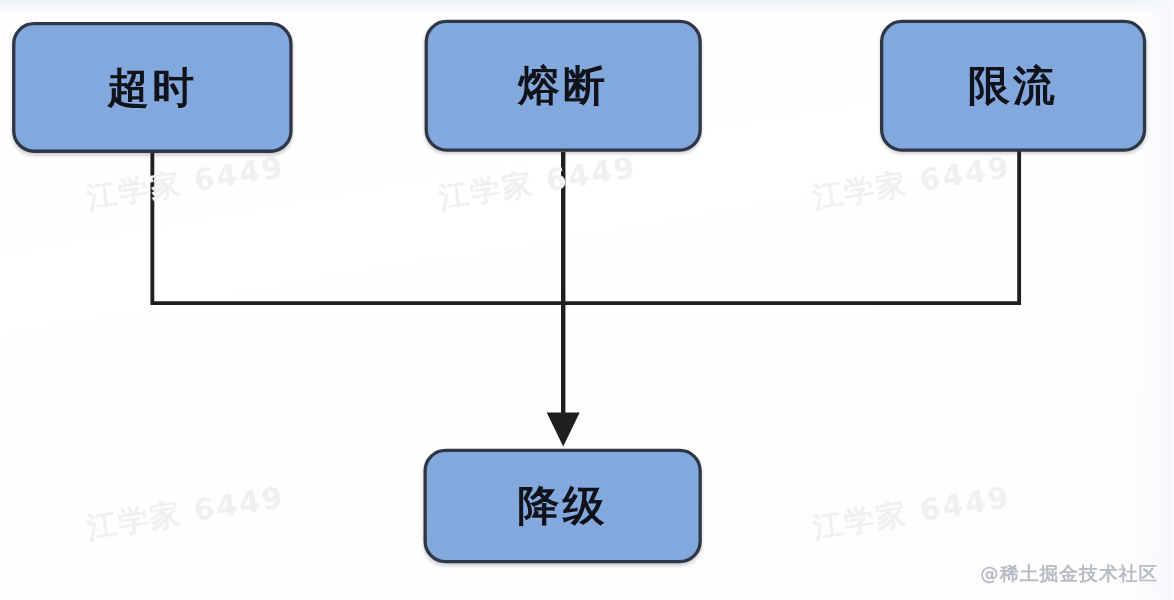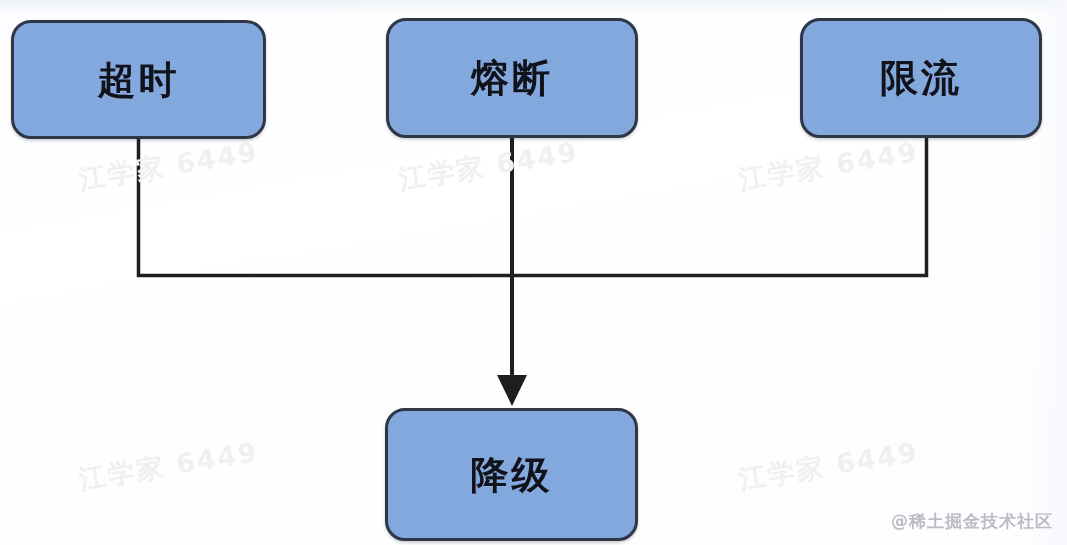--- a/index.html
+++ b/index.html
@@ -62,21 +62,21 @@
     font-weight: 700;
     letter-spacing: 3px;
     line-height: 1;
     text-shadow: 0 1px 0 rgba(255,255,255,0.12);
     user-select: none;
   }
 
   #node-timeout   { left: 11px;  top: 20px;  width: 255px; height: 119px; }
   #node-circuit   { left: 386px; top: 18px;  width: 252px; height: 120px; }
   #node-ratelimit { left: 800px; top: 18px;  width: 242px; height: 120px; }
-  #node-degrade   { left: 385px; top: 408px; width: 253px; height: 133px; }
+  #node-degrade   { left: 385px; top: 408px; width: 253px; height: 104px; }
 
   
   .wm-diag {
     position: absolute;
     color: #f0f0f0;
     font-size: 27px;
     font-weight: 700;
     letter-spacing: 2px;
     transform: rotate(-9deg);
     white-space: nowrap;

